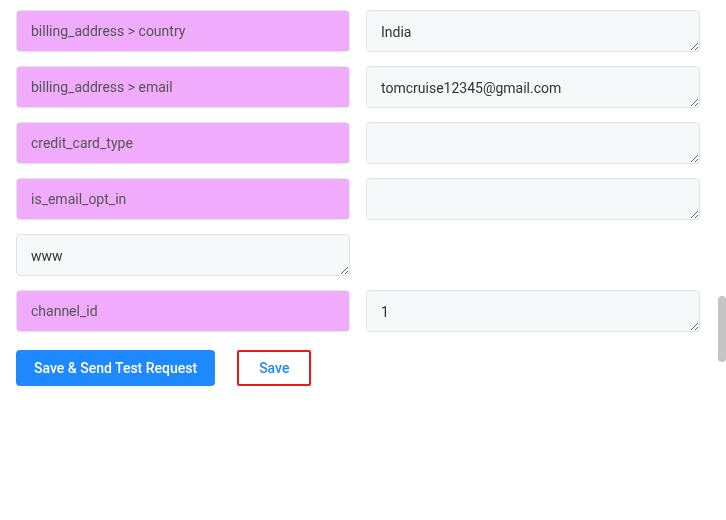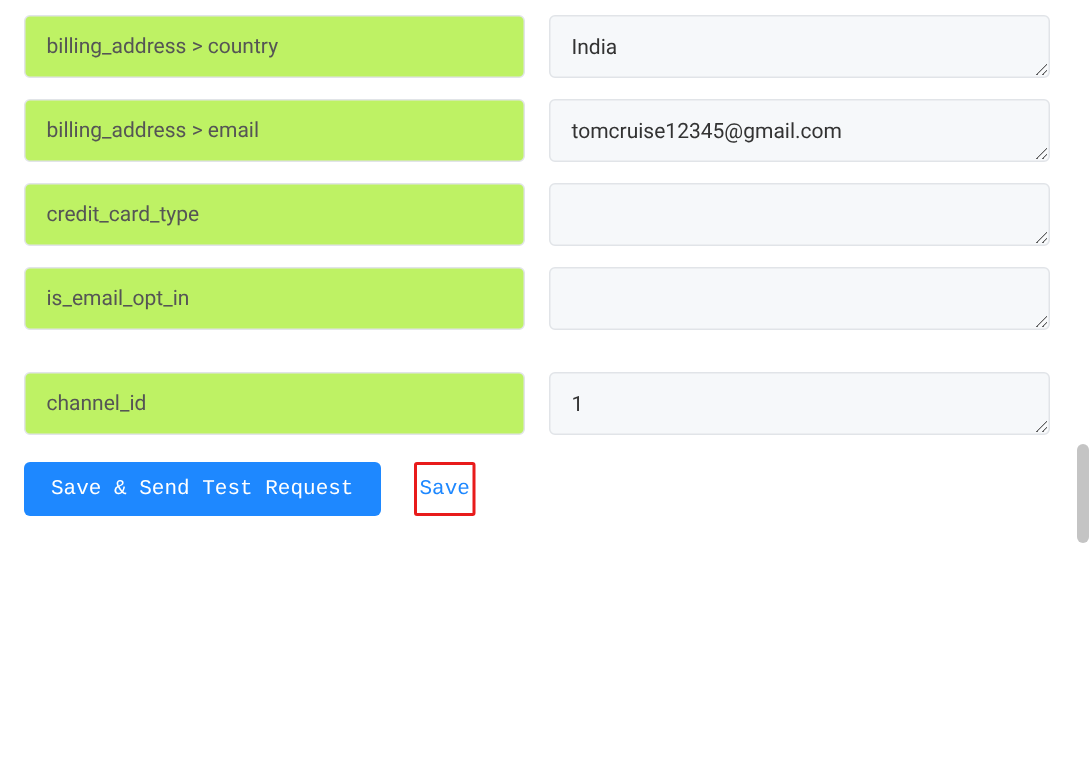--- a/index.html
+++ b/index.html
@@ -34,57 +34,56 @@
       border-radius: 4px;
       background: #f6f8fa;
       color: #333;
       font-family: inherit;
       outline: none;
       resize: none;
       overflow: hidden;
     }
     .field-key {
       color: #555;
-      background: #bef264;
+      background: #f0abfc;
     }
     .field-value {
       background: #f6f8fa;
       color: #333;
       position: relative;
     }
     textarea.field-value {
       resize: both;
       min-height: 42px;
       max-height: 42px;
       min-width: 334px;
       max-width: 334px;
     }
     .actions {
       display: flex;
       gap: 22px;
       padding: 4px 0 12px 0;
       align-items: center;
-      font-family: Liberation Mono, monospace;
     }
     .btn-primary {
       background: #1e88ff;
       color: #ffffff;
       border: none;
       padding: 10px 18px;
       font-size: 14px;
       font-weight: 500;
       border-radius: 4px;
       cursor: pointer;
       font-family: inherit;
     }
     .btn-secondary {
       background: #ffffff;
       color: #1e88ff;
       border: 2.5px solid #e81b1b;
-      padding: 8px 2px;
+      padding: 8px 20px;
       font-size: 14px;
       font-weight: 500;
       border-radius: 2px;
       cursor: pointer;
       font-family: inherit;
     }
     .scroll-indicator {
       position: absolute;
       right: 0;
       top: 296px;
@@ -115,20 +114,21 @@
     <input class="field-key" readonly="" value="credit_card_type" style="">
     <textarea class="field-value" style=""></textarea>
   </div>
 
   <div class="row">
     <input class="field-key" readonly="" value="is_email_opt_in" style="">
     <textarea class="field-value" style=""></textarea>
   </div>
 
   <div class="row">
+    <textarea class="field-value" style="">www</textarea>
   </div>
 
   <div class="row">
     <input class="field-key" readonly="" value="channel_id" style="">
     <textarea class="field-value" style="">1</textarea>
   </div>
 
   <div class="actions">
     <button class="btn-primary">Save &amp; Send Test Request</button>
     <button class="btn-secondary">Save</button>

